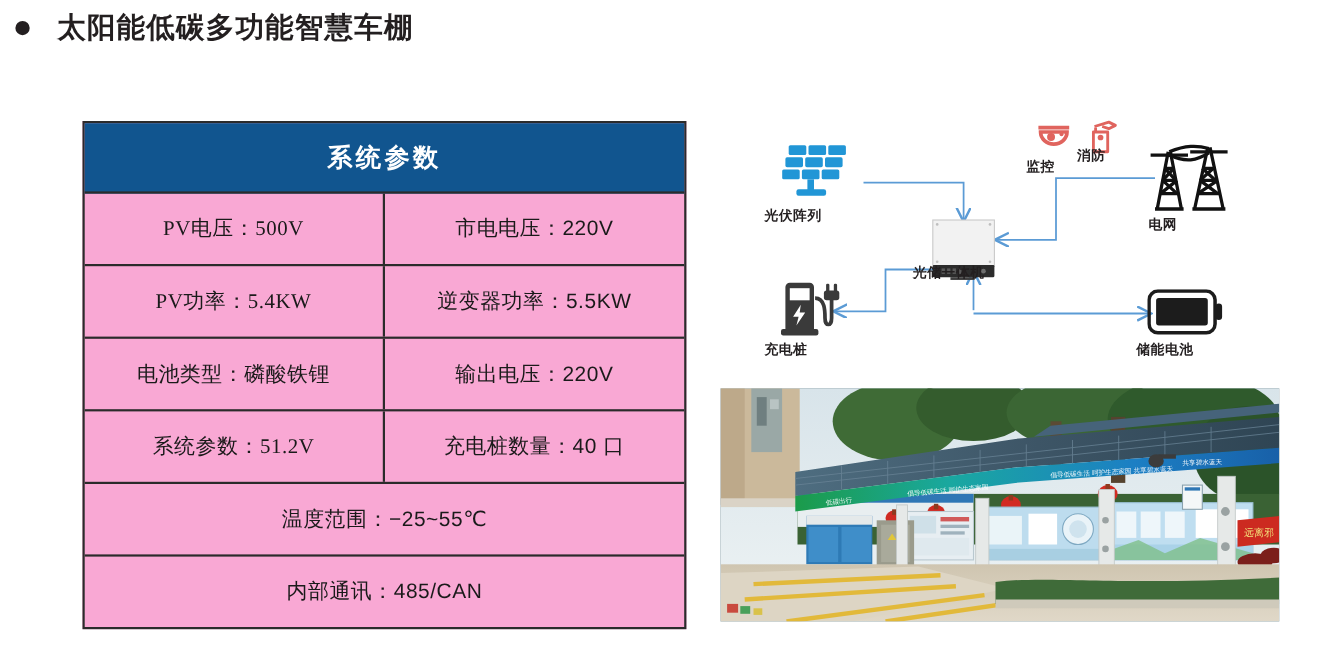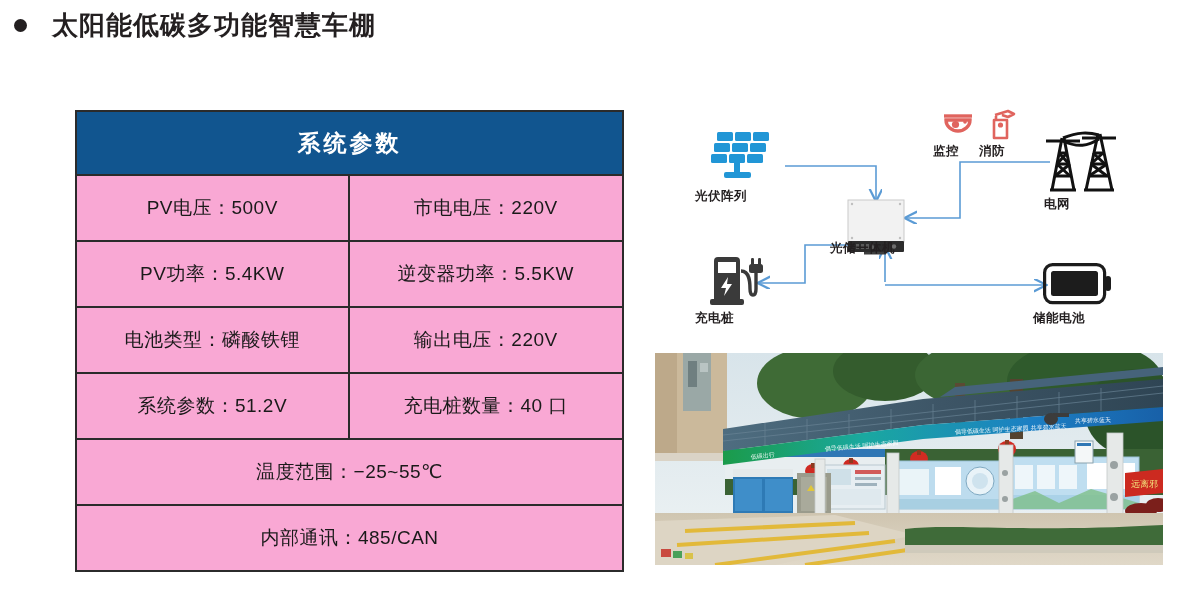--- a/index.html
+++ b/index.html
@@ -77,20 +77,21 @@
     align-items: center;
     justify-content: center;
     font-size: 19px;
     letter-spacing: 0.5px;
     color: #1a1a1a;
     box-sizing: border-box;
     text-align: center;
   }
   #spec-table .tcell.left {
     border-right: 2px solid #2b2b2b;
+    font-family: Liberation Serif, serif;
   }
   #spec-table .trow.full .tcell {
     flex: 1 1 100%;
     border-right: none;
   }
 
   
   #system-diagram {
     position: absolute;
     left: 655px;
@@ -213,21 +214,21 @@
   <div class="node-icon" style="left:331px;top:9px;">
     <svg width="32" height="32" viewBox="0 0 32 32">
       <g fill="none" stroke="#E0645E" stroke-width="2.6" stroke-linejoin="round">
         <path d="M8,11 L8,29 L21,29 L21,11 Z"></path>
         <path d="M10,7 L10,11"></path>
         <path d="M9,6 L22,2 L28,5 L22,8 L16,6"></path>
       </g>
       <circle cx="14.5" cy="16" r="2.6" fill="#E0645E"></circle>
     </svg>
   </div>
-  <div class="node-label" style="left:324px;top:43px;width:50px;font-family:Liberation Mono, monospace;">消防</div>
+  <div class="node-label" style="left:324px;top:33px;width:50px;font-family:Liberation Mono, monospace;">消防</div>
 
   <div class="node-icon" style="left:385px;top:28px;">
     <svg width="80" height="66" viewBox="0 0 80 66">
       <g stroke="#111111" stroke-width="3" fill="none">
         <path d="M12,62 L22,10 M34,62 L24,10 M10,62 L36,62"></path>
         <path d="M15,48 L32,48 M17,36 L30,36 M19,25 L28,25"></path>
         <path d="M15,48 L30,36 M17,36 L30,48 M19,25 L29,36 M17,36 L27,25"></path>
         <path d="M6,13 L40,13"></path>
         <path d="M46,62 L58,6 M72,62 L60,6 M44,62 L74,62"></path>
         <path d="M49,48 L69,48 M51,36 L67,36 M53,25 L65,25"></path>

